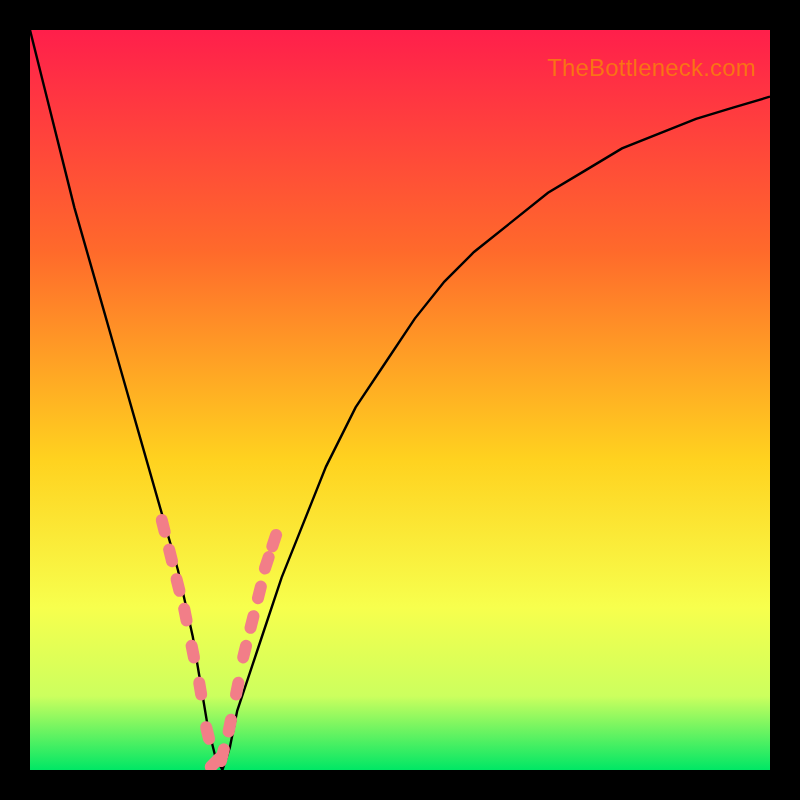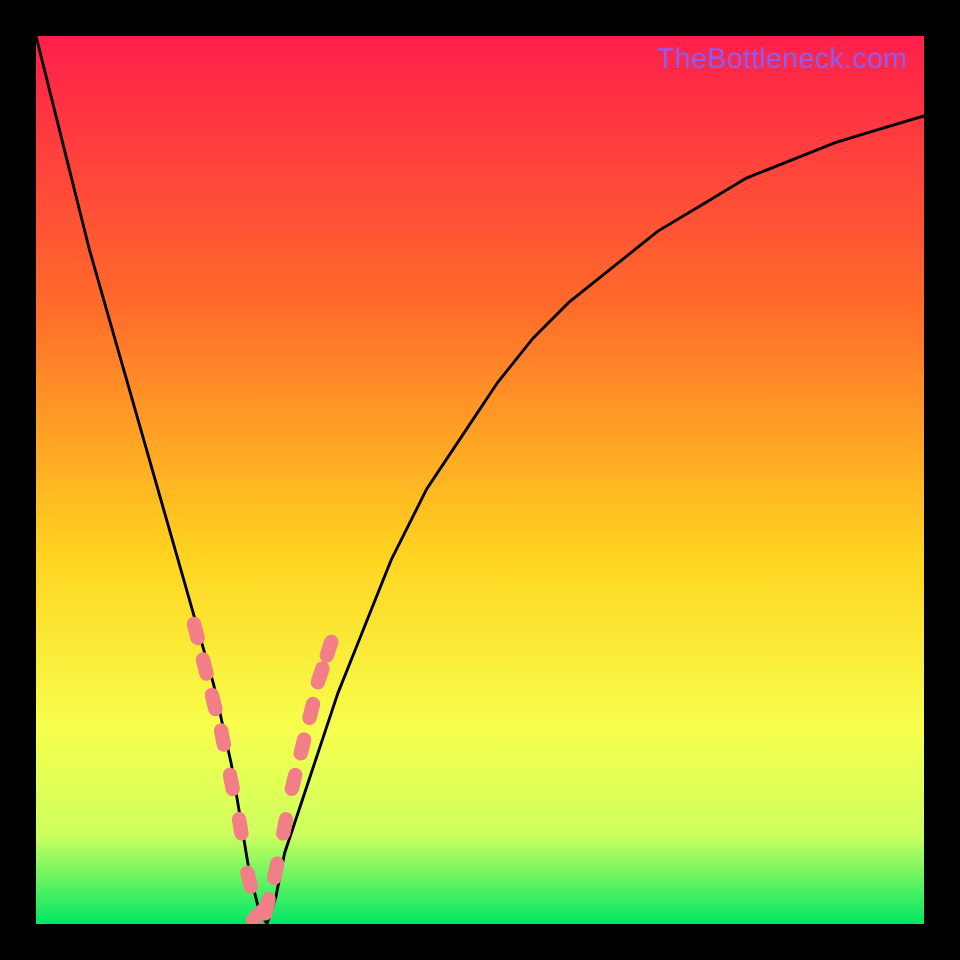--- a/index.html
+++ b/index.html
@@ -24,23 +24,23 @@
     width: 740px;
     height: 740px;
     overflow: hidden;
   }
   .bg-gradient {
     position: absolute;
     left: 0; top: 0; right: 0; bottom: 0;
   }
   .watermark {
     position: absolute;
-    top: 6px;
+    top: 24px;
     right: 14px;
-    color: #8b5cf6;
+    color: #f97316;
     font-size: 24px;
     font-weight: 500;
     letter-spacing: 0.2px;
     user-select: none;
   }
   svg {
     position: absolute;
     left: 0; top: 0;
     width: 740px;
     height: 740px;

